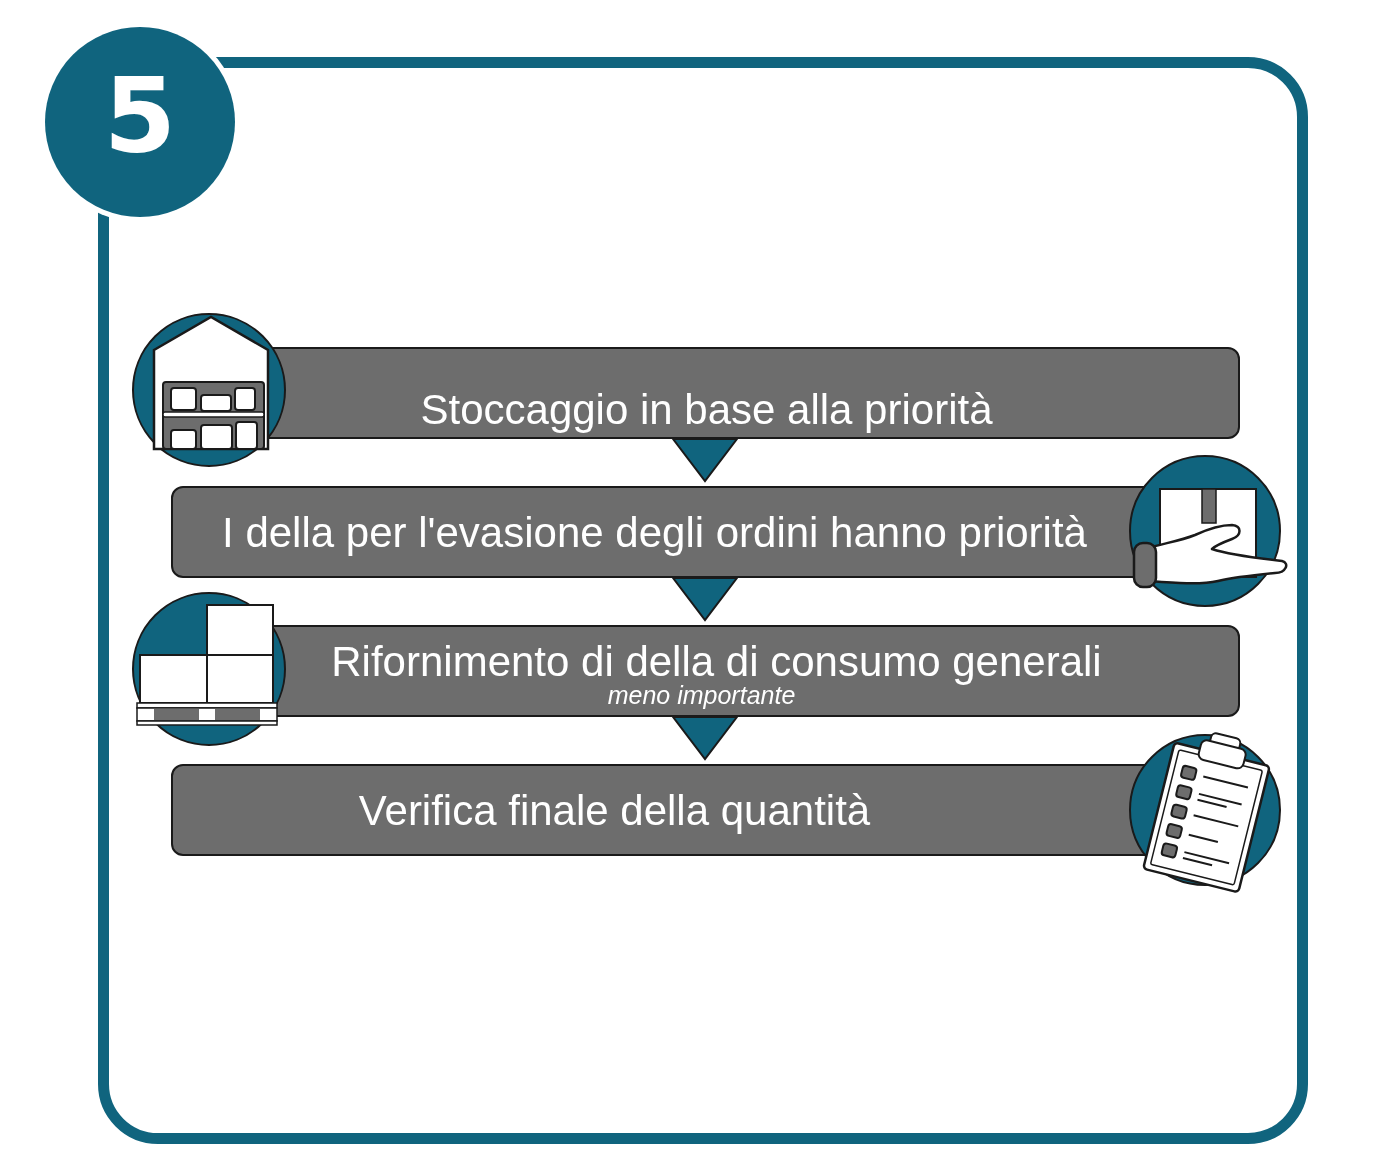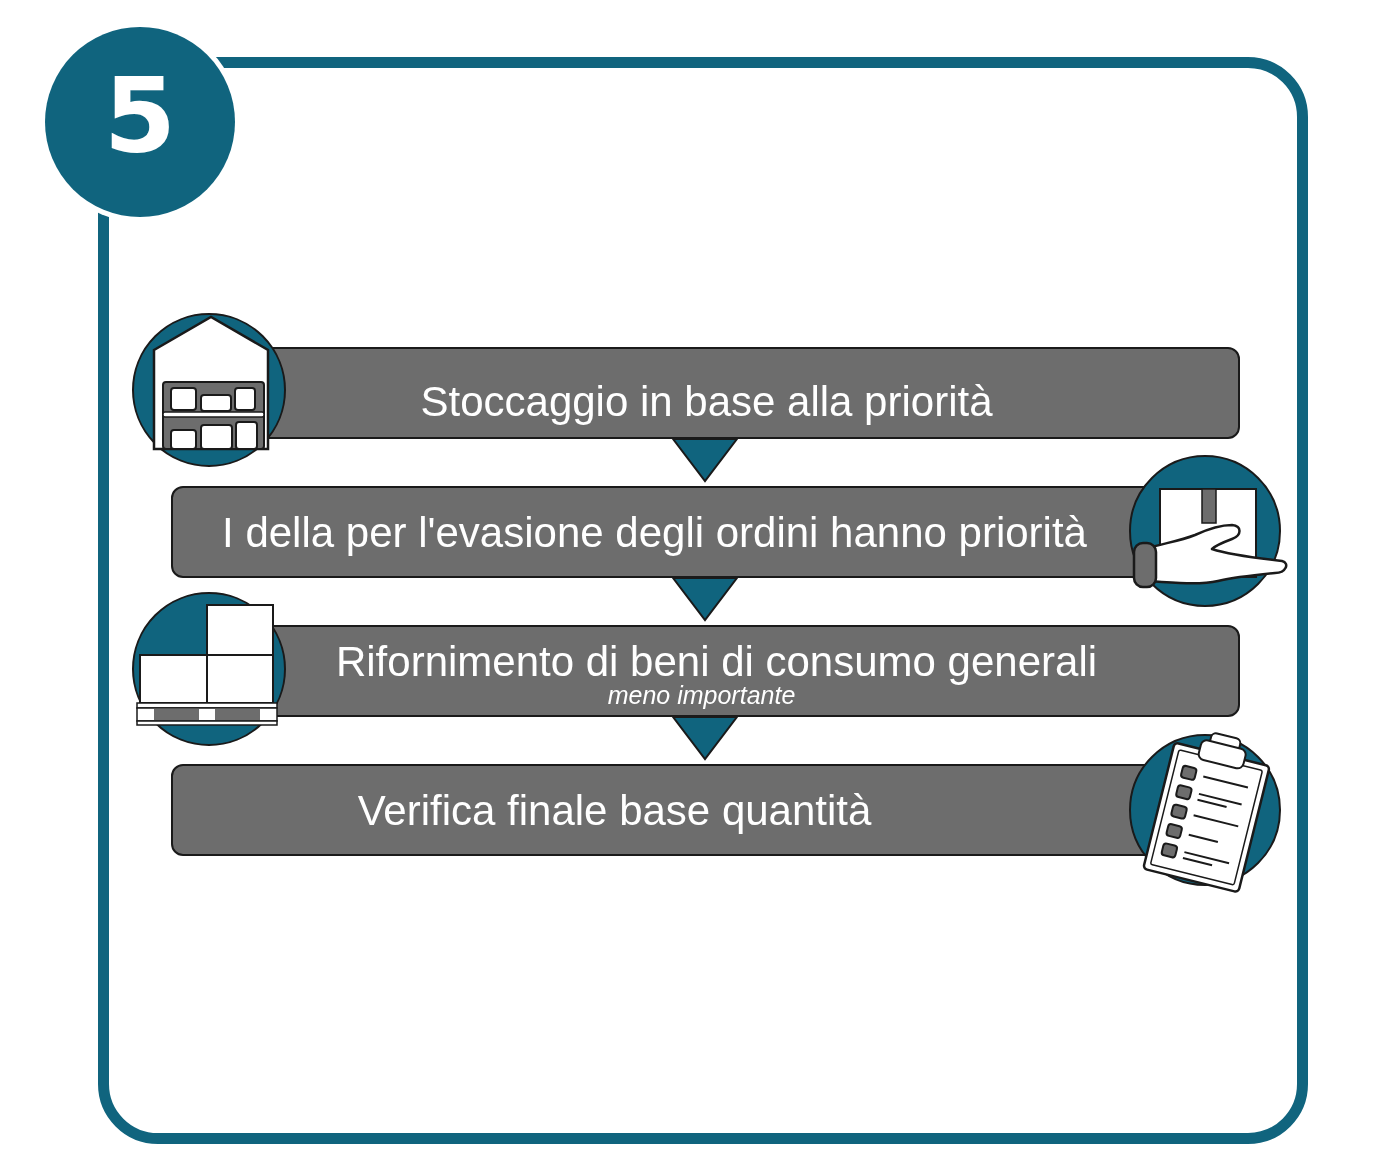--- a/index.html
+++ b/index.html
@@ -28,34 +28,34 @@
 
 <div class="frame"></div>
 
 <div class="step-badge">
   <div class="step-badge-inner">
     <span>5</span>
   </div>
 </div>
 
 <div class="bar" style="left:233px; top:347px; width:1003px;">
-  <div class="label" style="top:32px; left:-60px;">Stoccaggio in base alla priorità</div>
+  <div class="label" style="top:40px; left:-60px;">Stoccaggio in base alla priorità</div>
 </div>
 
 <div class="bar" style="left:171px; top:486px; width:1003px;">
   <div class="label" style="top:24px; right:40px;">I della per l'evasione degli ordini hanno priorità</div>
 </div>
 
 <div class="bar" style="left:233px; top:625px; width:1003px;">
-  <div class="label" style="top:14px; left:-40px;">Rifornimento di beni di consumo generali</div>
+  <div class="label" style="top:14px; left:-40px;">Rifornimento di della di consumo generali</div>
   <div class="sub" style="top:56px; left:-70px;">meno importante</div>
 </div>
 
 <div class="bar" style="left:171px; top:764px; width:1003px;">
-  <div class="label" style="top:24px; right:120px;">Verifica finale base quantità</div>
+  <div class="label" style="top:24px; right:120px;">Verifica finale della quantità</div>
 </div>
 
 <svg class="arrow" style="left:672px; top:439px;" viewBox="0 0 66 44">
   <polygon points="1,0 65,0 33,42" fill="#10647e" stroke="#1a1a1a" stroke-width="2" stroke-linejoin="miter"></polygon>
 </svg>
 <svg class="arrow" style="left:672px; top:578px;" viewBox="0 0 66 44">
   <polygon points="1,0 65,0 33,42" fill="#10647e" stroke="#1a1a1a" stroke-width="2"></polygon>
 </svg>
 <svg class="arrow" style="left:672px; top:717px;" viewBox="0 0 66 44">
   <polygon points="1,0 65,0 33,42" fill="#10647e" stroke="#1a1a1a" stroke-width="2"></polygon>

